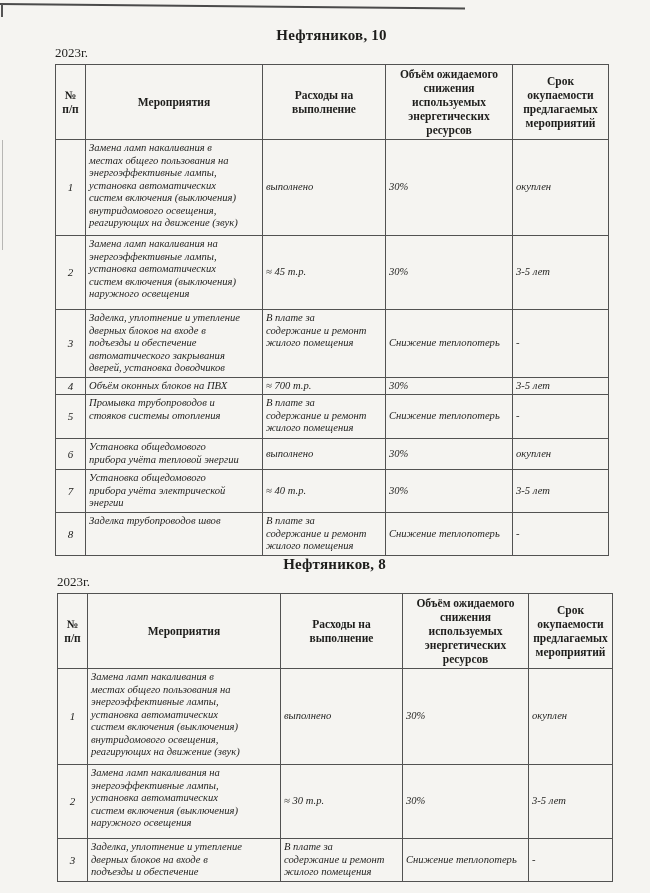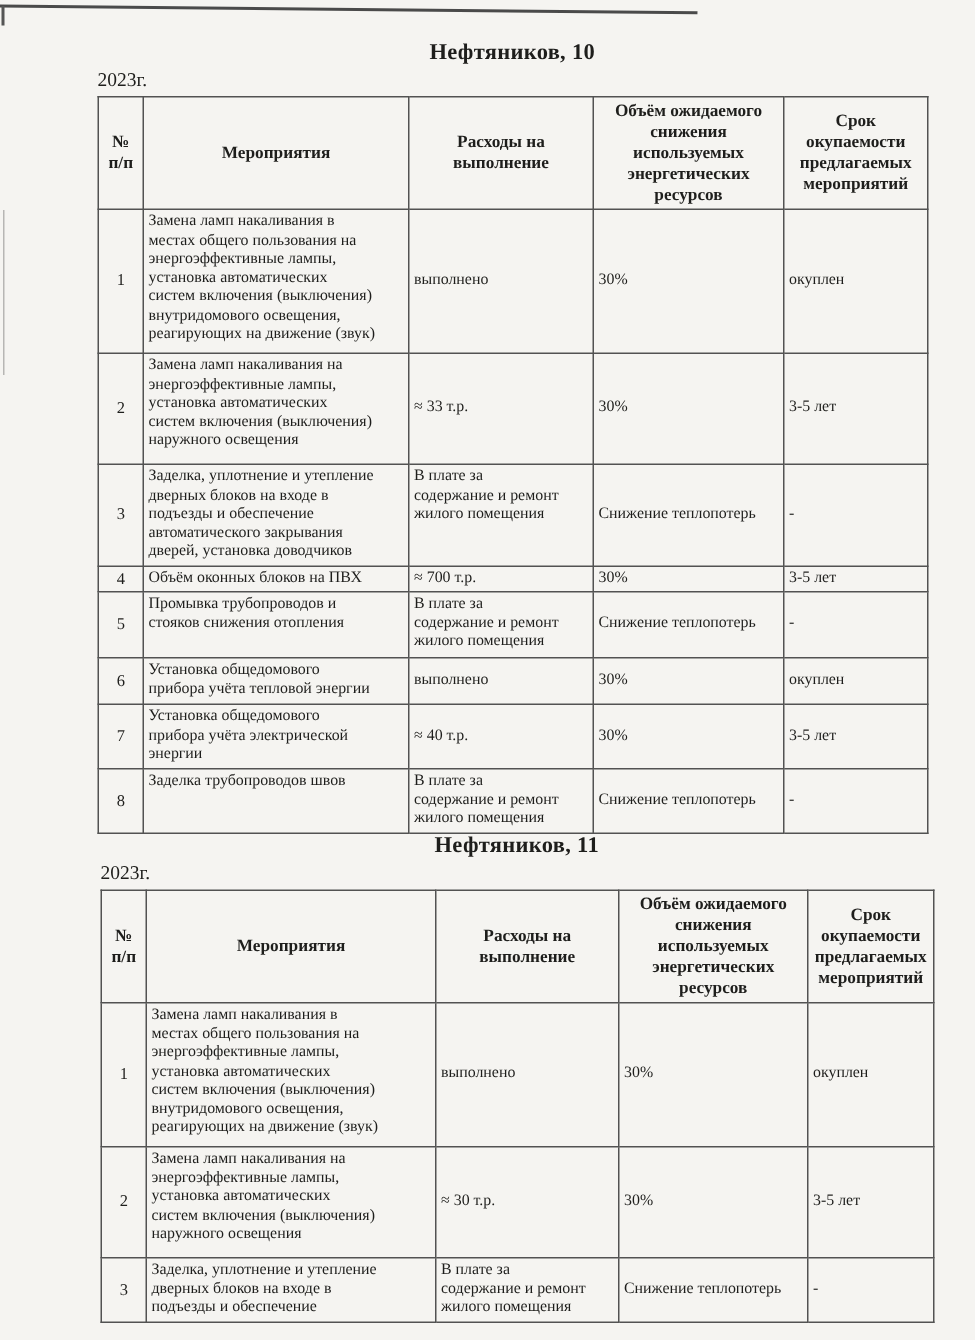--- a/index.html
+++ b/index.html
@@ -11,29 +11,29 @@
     color:#1e1e1c;
     position:relative;
   }
   .sheet{position:absolute;inset:0;}
   
   .scan-top{position:absolute;left:0;top:3px;width:465px;height:2px;background:#4a4a4a;
             transform:rotate(0.55deg);transform-origin:left center;}
   .scan-tick{position:absolute;left:1px;top:4px;width:2px;height:13px;background:#555;}
   .scan-left{position:absolute;left:2px;top:140px;width:1px;height:110px;background:rgba(90,90,90,.4);}
   
-  .tbl-block{position:absolute;margin-left:10px;}
+  .tbl-block{position:absolute;}
   .tbl-block.first{left:55px;top:26px;width:553px;}
   .tbl-block.second{left:57px;top:555px;width:555px;}
   .doc-title{text-align:center;font-weight:bold;font-size:15px;line-height:18px;letter-spacing:.2px;}
   .doc-year{text-align:left;font-size:13px;line-height:17px;}
   table{border-collapse:collapse;table-layout:fixed;width:100%;margin-top:3px;}
   td,th{border:1px solid #525252;white-space:pre-line;overflow:hidden;}
   th{font-size:11.5px;font-weight:bold;line-height:14px;text-align:center;vertical-align:middle;padding:2px 2px;}
-  td{font-size:10.6px;line-height:12.5px;padding:2px 3px;}
+  td{font-size:10.6px;line-height:12.5px;padding:2px 3px;font-style:italic;}
   td.num{text-align:center;vertical-align:middle;font-size:11px;}
   td.measure{text-align:left;vertical-align:top;}
   td.cost,td.reduction,td.payback{text-align:left;vertical-align:middle;}
   td.cost.left{text-align:left;vertical-align:top;}
   tr.hdr{height:74px;}
   
   .t1 tr.r1{height:96px;} .t1 tr.r2{height:74px;} .t1 tr.r3{height:62px;}
   .t1 tr.r4{height:16px;} .t1 tr.r5{height:44px;} .t1 tr.r6{height:31px;}
   .t1 tr.r7{height:43px;} .t1 tr.r8{height:40px;}
   .t2 tr.r1{height:96px;} .t2 tr.r2{height:74px;} .t2 tr.r3{height:40px;}
@@ -88,21 +88,21 @@
         <td class="reduction">30%</td>
         <td class="payback">окуплен</td>
       </tr>
       <tr class="r2">
         <td class="num">2</td>
         <td class="measure">Замена ламп накаливания на
 энергоэффективные лампы,
 установка автоматических
 систем включения (выключения)
 наружного освещения</td>
-        <td class="cost">≈ 33 т.р.</td>
+        <td class="cost">≈ 45 т.р.</td>
         <td class="reduction">30%</td>
         <td class="payback">3-5 лет</td>
       </tr>
       <tr class="r3">
         <td class="num">3</td>
         <td class="measure">Заделка, уплотнение и утепление
 дверных блоков на входе в
 подъезды и обеспечение
 автоматического закрывания
 дверей, установка доводчиков</td>
@@ -115,21 +115,21 @@
       <tr class="r4">
         <td class="num">4</td>
         <td class="measure">Объём оконных блоков на ПВХ</td>
         <td class="cost">≈ 700 т.р.</td>
         <td class="reduction">30%</td>
         <td class="payback">3-5 лет</td>
       </tr>
       <tr class="r5">
         <td class="num">5</td>
         <td class="measure">Промывка трубопроводов и
-стояков снижения отопления</td>
+стояков системы отопления</td>
         <td class="cost left">В плате за
 содержание и ремонт
 жилого помещения</td>
         <td class="reduction">Снижение теплопотерь</td>
         <td class="payback">-</td>
       </tr>
       <tr class="r6">
         <td class="num">6</td>
         <td class="measure">Установка общедомового
 прибора учёта тепловой энергии</td>
@@ -153,21 +153,21 @@
 содержание и ремонт
 жилого помещения</td>
         <td class="reduction">Снижение теплопотерь</td>
         <td class="payback">-</td>
       </tr>
     </tbody>
       </table>
   </div>
 
   <div class="tbl-block second">
-    <div class="doc-title">Нефтяников, 11</div>
+    <div class="doc-title">Нефтяников, 8</div>
     <div class="doc-year">2023г.</div>
     <table class="t2">
       <colgroup>
         <col style="width:30px">
           <col style="width:193px">
           <col style="width:122px">
         <col style="width:126px">
           <col style="width:84px">
       </colgroup>
       <tbody>

